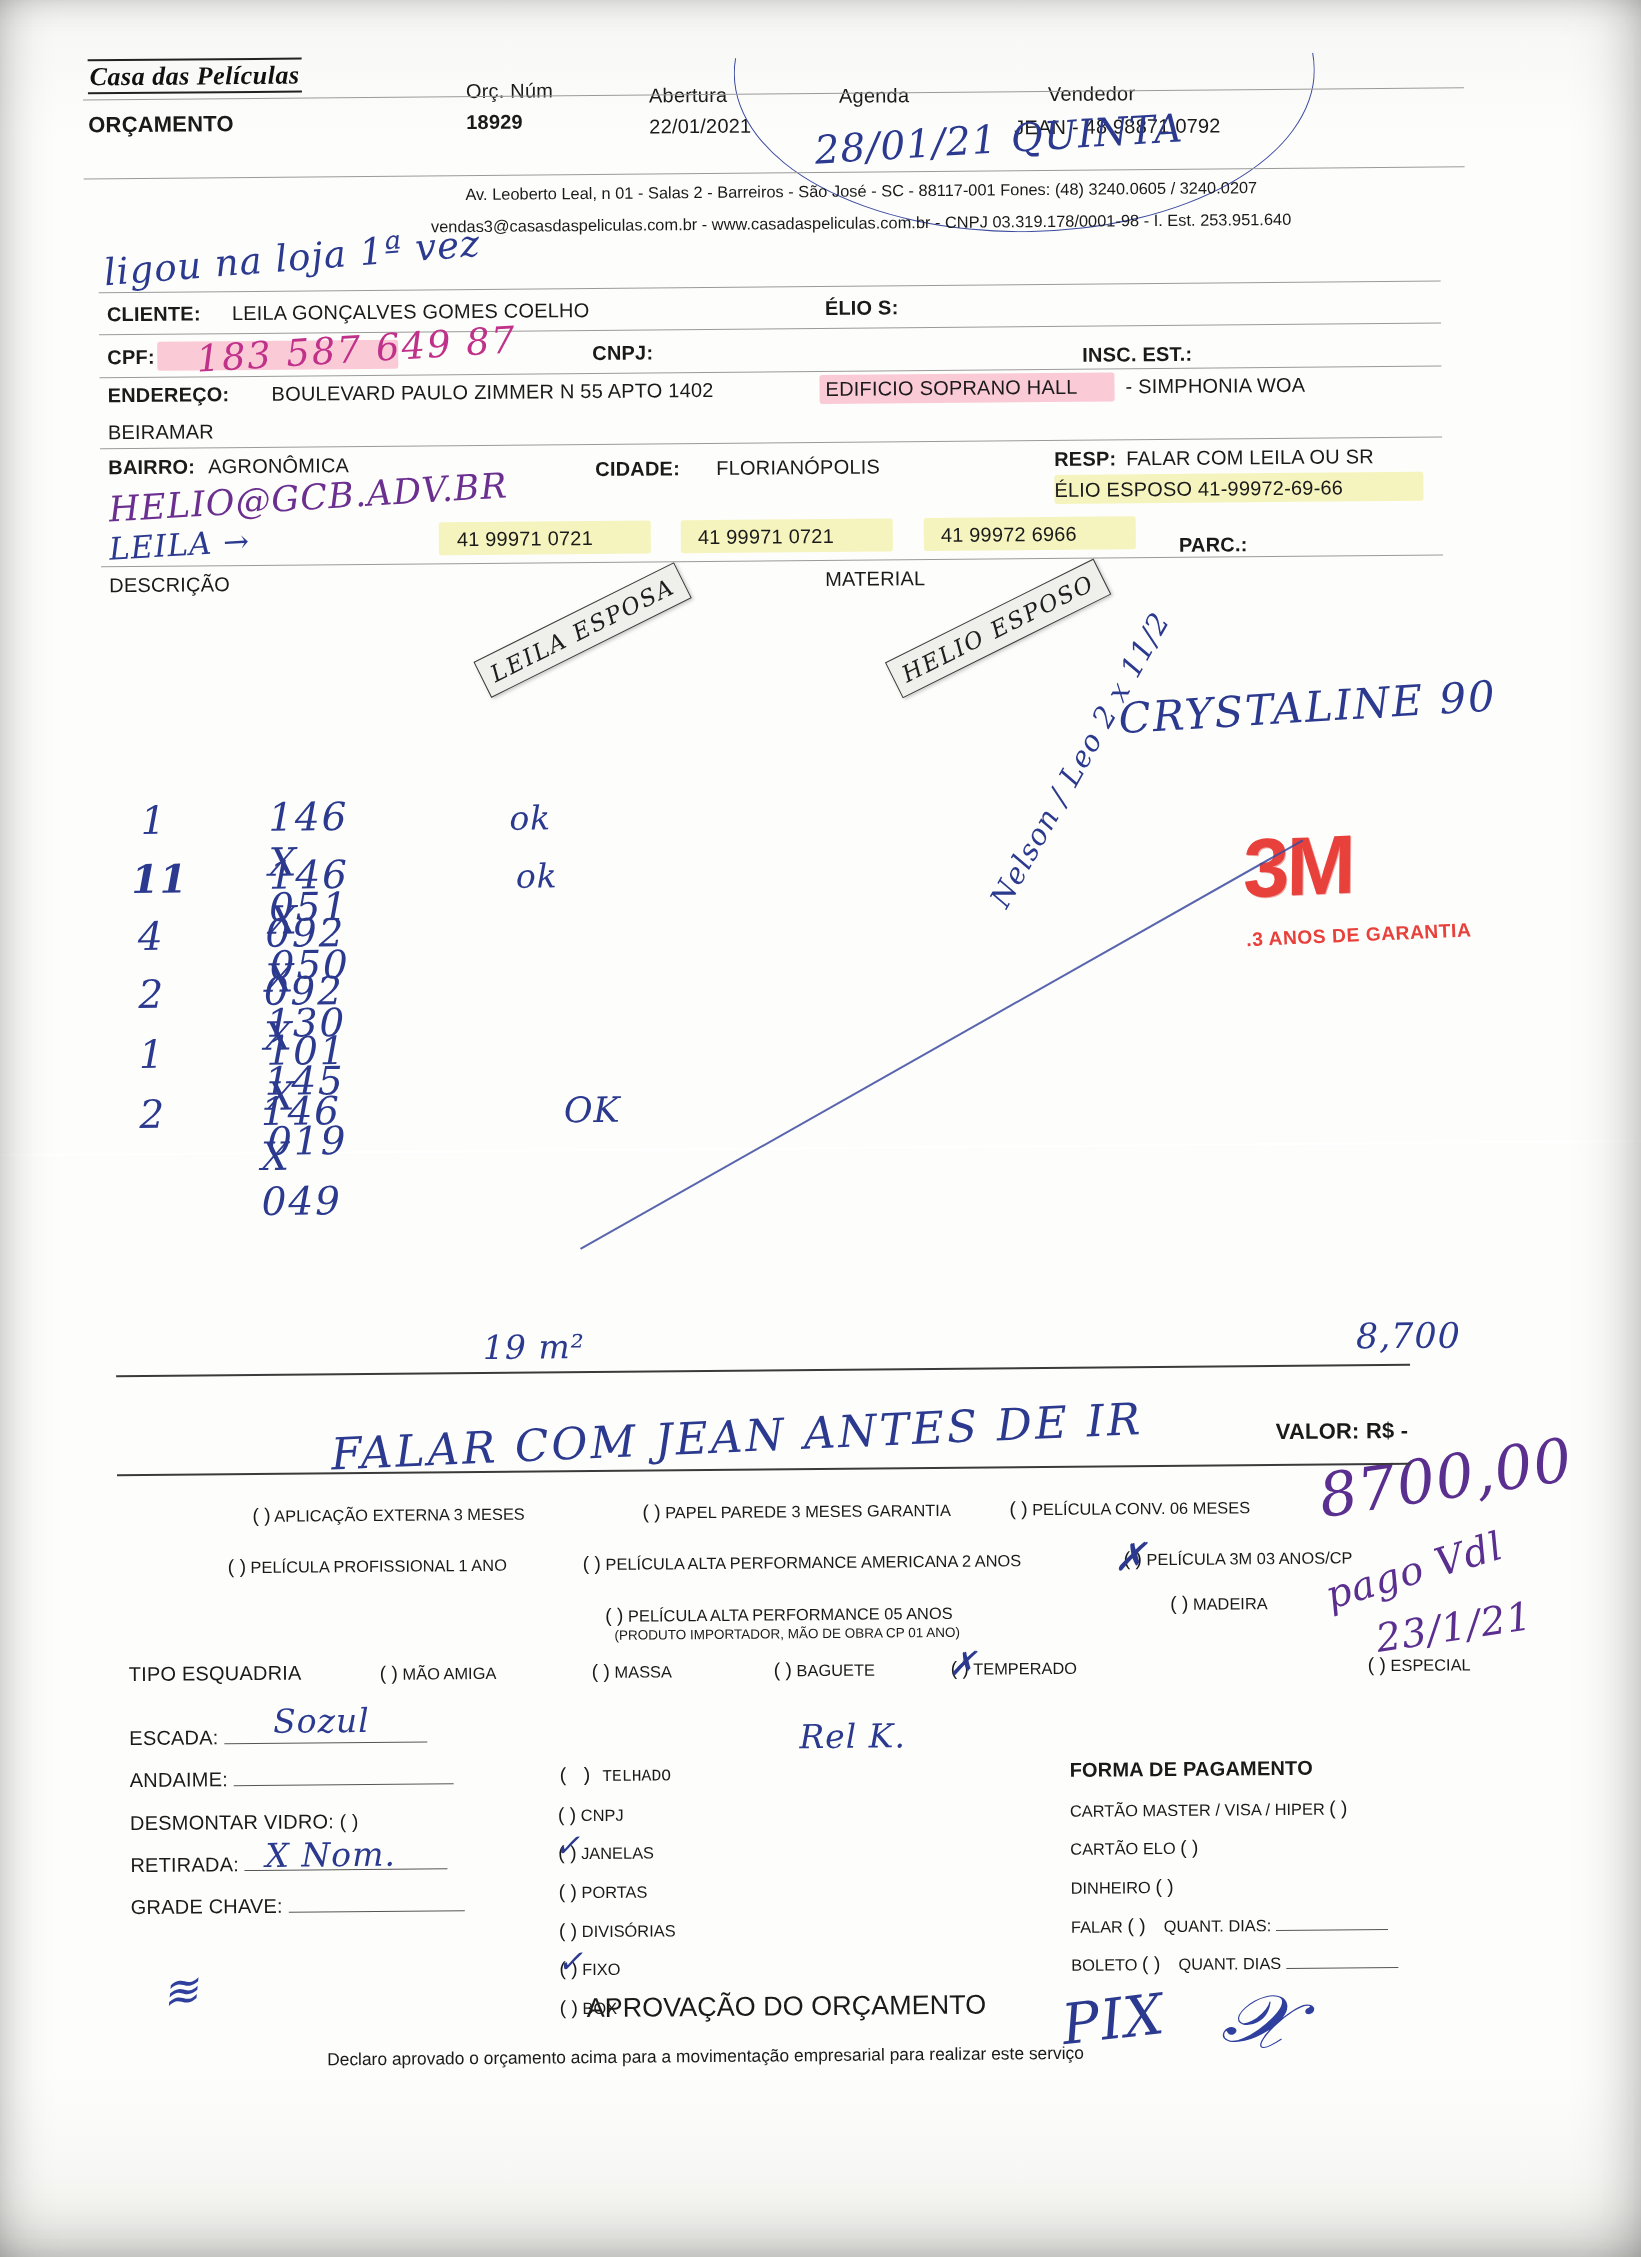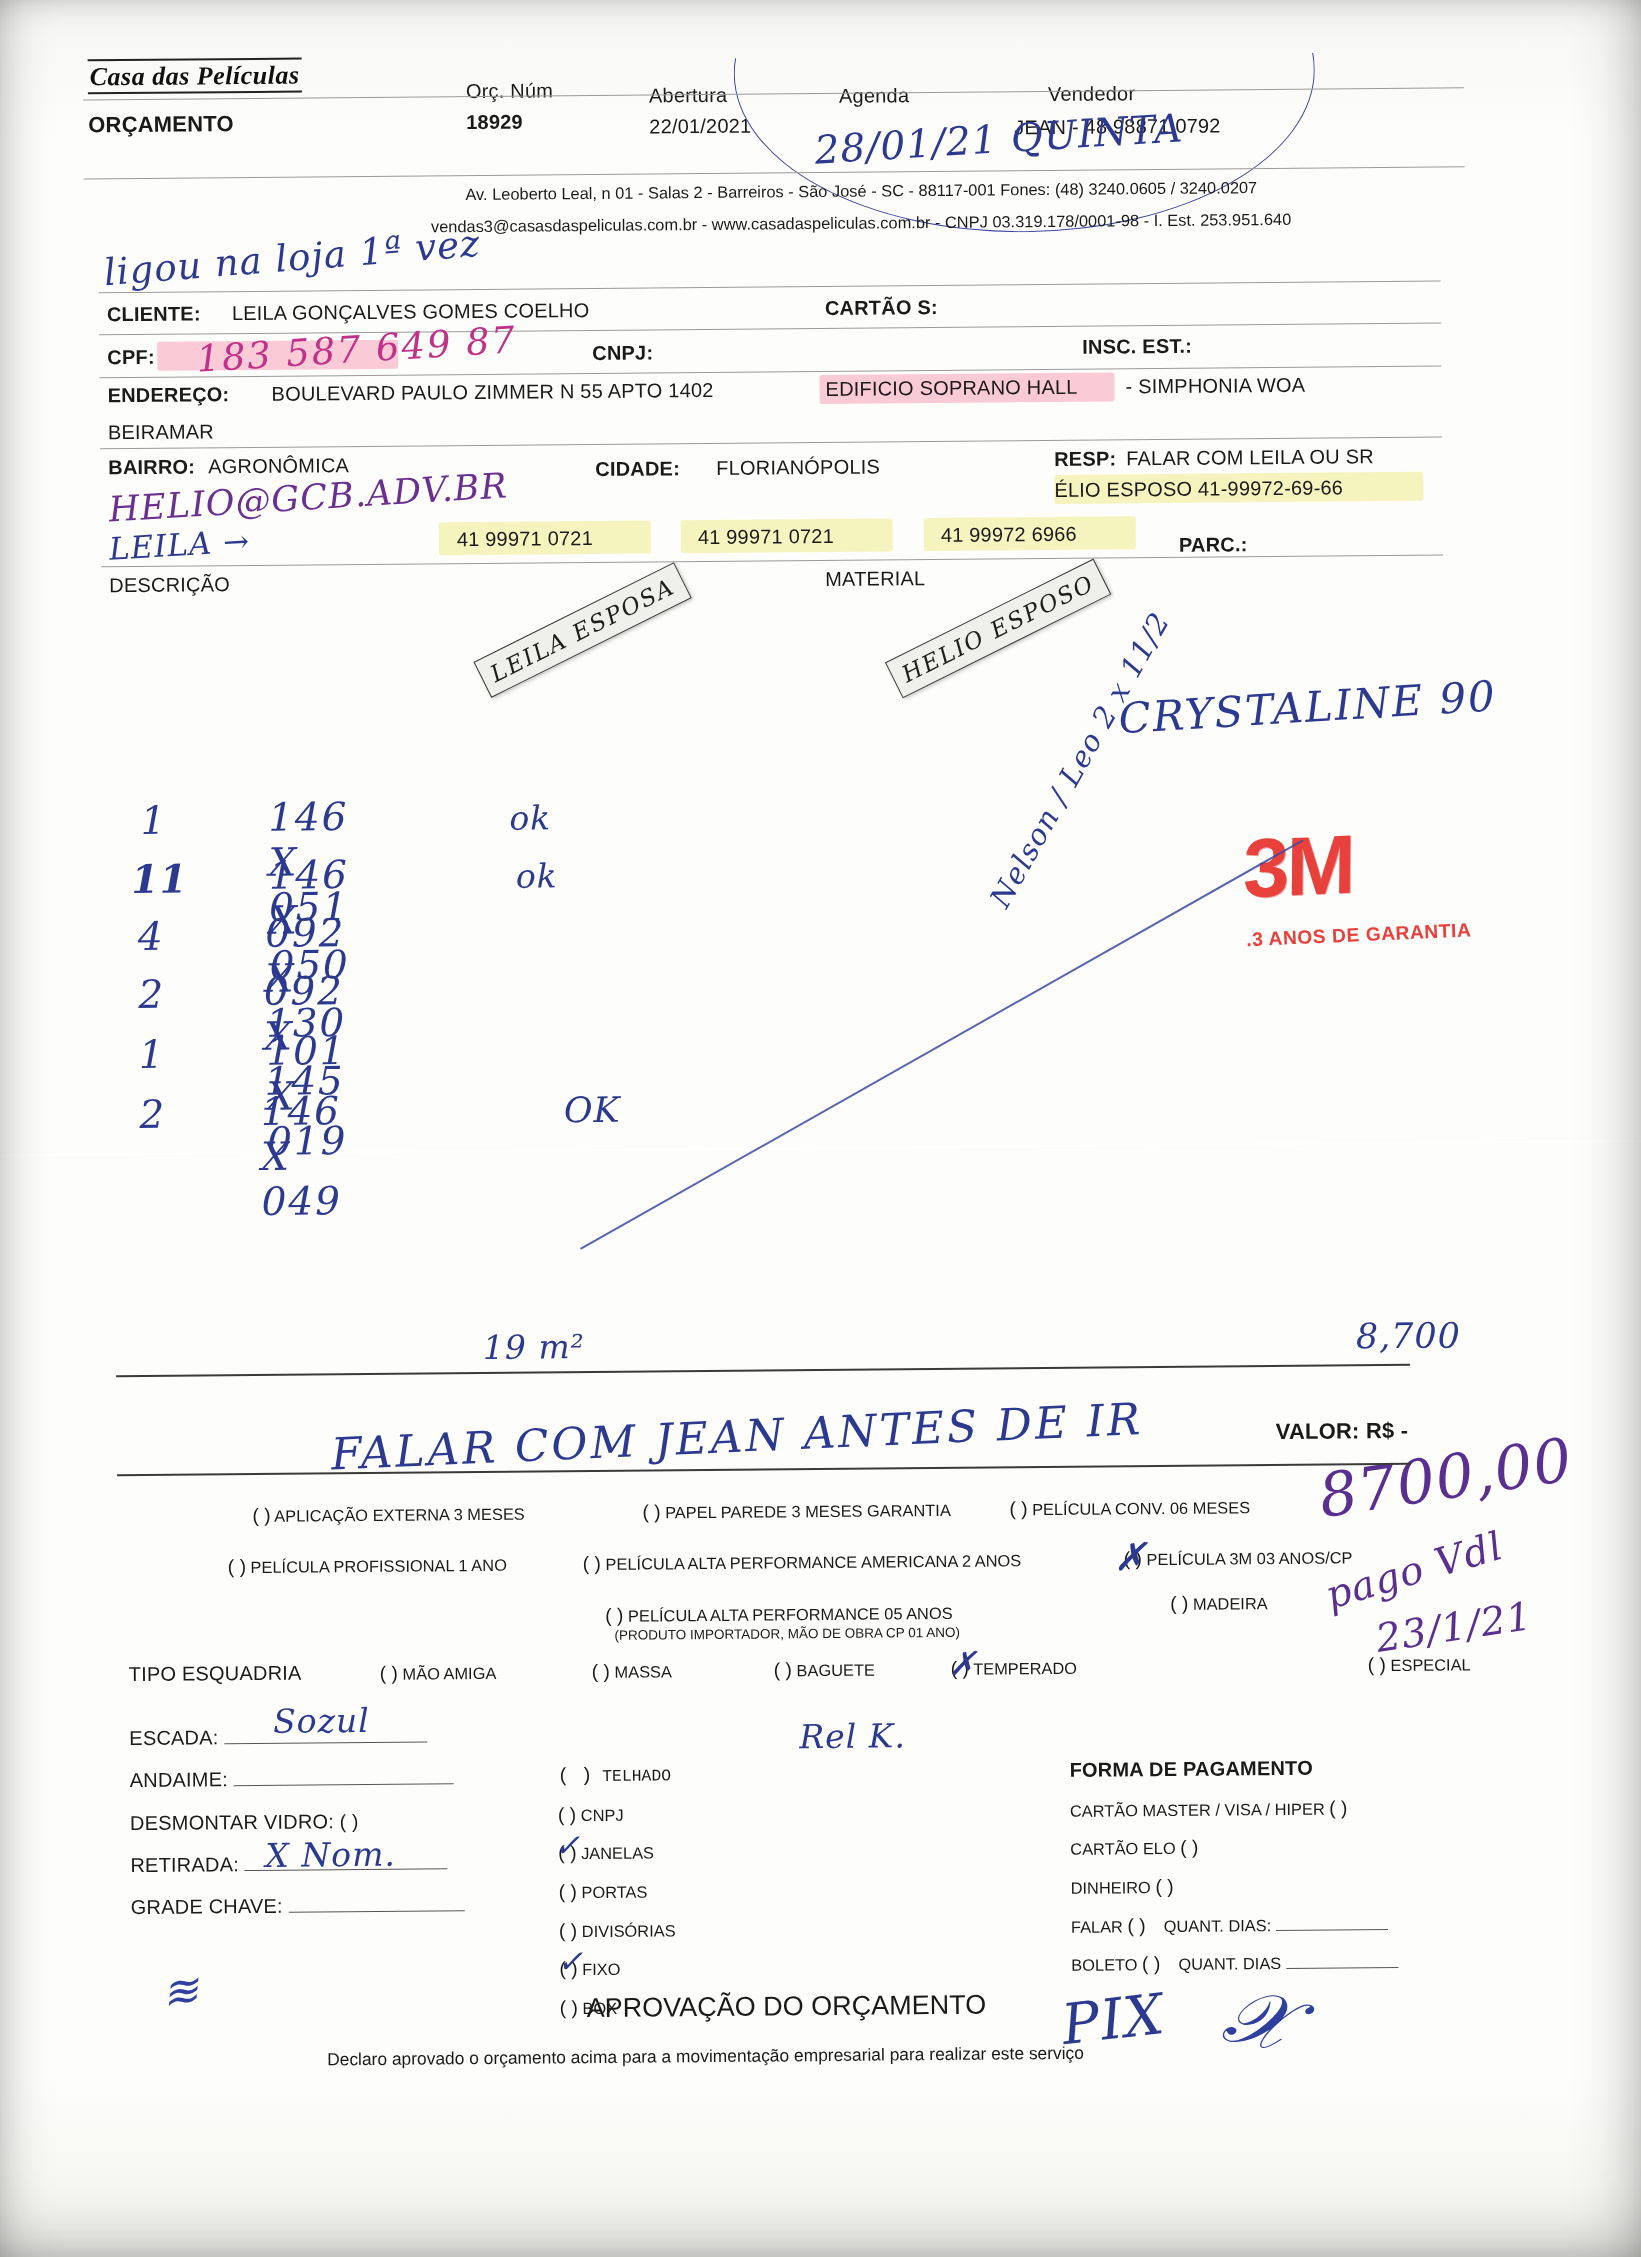--- a/index.html
+++ b/index.html
@@ -145,29 +145,29 @@
 
   <div class="abs small" style="left:290px;top:182px;width:1159px;text-align:center;">Av. Leoberto Leal, n 01 - Salas 2 - Barreiros - São José - SC - 88117-001 Fones: (48) 3240.0605 / 3240.0207</div>
   <div class="abs small" style="left:232px;top:214px;width:1274px;text-align:center;">vendas3@casasdaspeliculas.com.br - www.casadaspeliculas.com.br - CNPJ 03.319.178/0001-98 - I. Est. 253.951.640</div>
 
   <div class="abs hand" style="left:111px;top:232px;font-size:37px;transform:rotate(-4deg);">ligou na loja 1ª vez</div>
 
   <div class="hline" style="left:106px;top:286px;width:1342px;"></div>
 
   <div class="abs lbl lbl-b" style="left:114px;top:297px;">CLIENTE:</div>
   <div class="abs lbl" style="left:239px;top:297px;">LEILA GONÇALVES GOMES COELHO</div>
-  <div class="abs lbl lbl-b" style="left:832px;top:297px;">CARTÃO S:</div>
+  <div class="abs lbl lbl-b" style="left:832px;top:297px;">ÉLIO S:</div>
 
   <div class="hline" style="left:106px;top:328px;width:1342px;"></div>
 
   <div class="abs lbl lbl-b" style="left:114px;top:340px;">CPF:</div>
   <div class="hl hl-pink" style="left:164px;top:336px;width:241px;height:29px;"></div>
   <div class="abs hand hand-pink" style="left:203px;top:324px;font-size:37px;transform:rotate(-3deg);letter-spacing:1.9px;">183 587 649 87</div>
   <div class="abs lbl lbl-b" style="left:599px;top:340px;">CNPJ:</div>
-  <div class="abs lbl lbl-b" style="left:1089px;top:338px;">INSC. EST.:</div>
+  <div class="abs lbl lbl-b" style="left:1089px;top:346px;">INSC. EST.:</div>
 
   <div class="hline" style="left:106px;top:371px;width:1342px;"></div>
 
   <div class="abs lbl lbl-b" style="left:114px;top:378px;">ENDEREÇO:</div>
   <div class="abs lbl" style="left:278px;top:378px;">BOULEVARD PAULO ZIMMER N 55 APTO 1402</div>
   <div class="hl hl-pink" style="left:826px;top:375px;width:295px;height:29px;"></div>
   <div class="abs lbl" style="left:832px;top:378px;">EDIFICIO SOPRANO HALL</div>
   <div class="abs lbl" style="left:1132px;top:378px;">- SIMPHONIA WOA</div>
   <div class="abs lbl" style="left:114px;top:415px;">BEIRAMAR</div>
 

